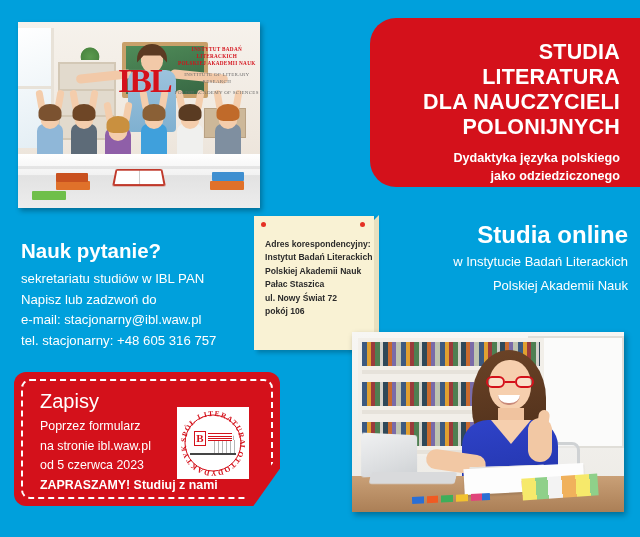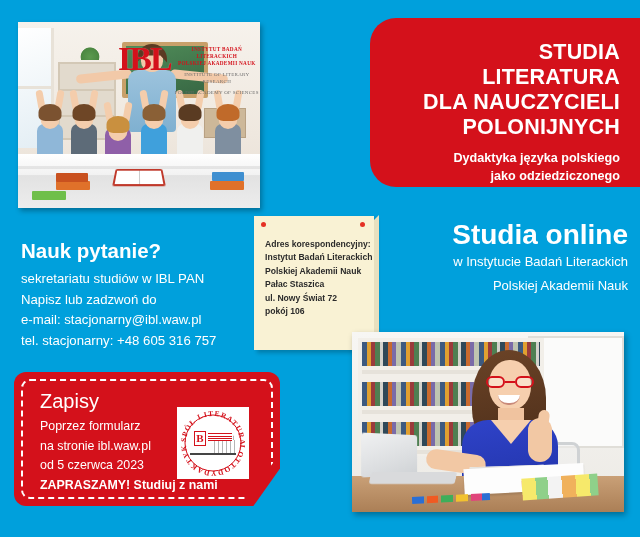--- a/index.html
+++ b/index.html
@@ -136,21 +136,21 @@
     border-radius: 2px;
     transform: perspective(40px) rotateX(18deg);
   }
   .cls-openbook:after {
     content:""; position:absolute; left:50%; top:0; bottom:0; width:1px; background:#ccc;
   }
 
   
   .ibl-logo {
     position: absolute; left: 100px; top: 22px;
-    display: flex; align-items: flex-start; gap: 3px;
+    display: flex; align-items: flex-end; gap: 3px;
     z-index: 4;
   }
   .ibl-mark {
     font-family: "Liberation Serif", serif;
     font-weight: bold;
     font-size: 34px;
     line-height: 30px;
     color: #d4111b;
     letter-spacing: -2px;
     text-shadow: 0 0 1px rgba(255,255,255,.5);
@@ -243,21 +243,21 @@
 
   
   .online {
     position: absolute;
     right: 12px; top: 222px;
     width: 300px;
     text-align: right;
     color: #ffffff;
   }
   .online h2 {
-    font-size: 28px;
+    font-size: 24px;
     font-weight: bold;
     line-height: 26px;
   }
   .online p {
     margin-top: 4px;
     font-size: 13px;
     line-height: 20px;
   }
 
   

